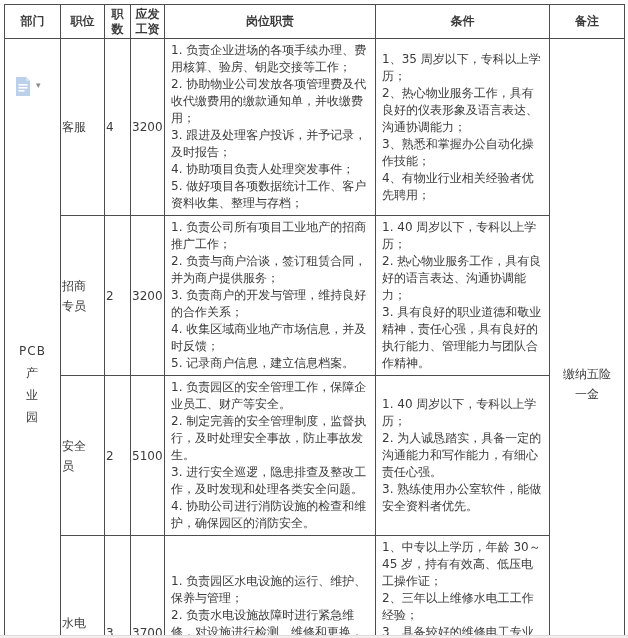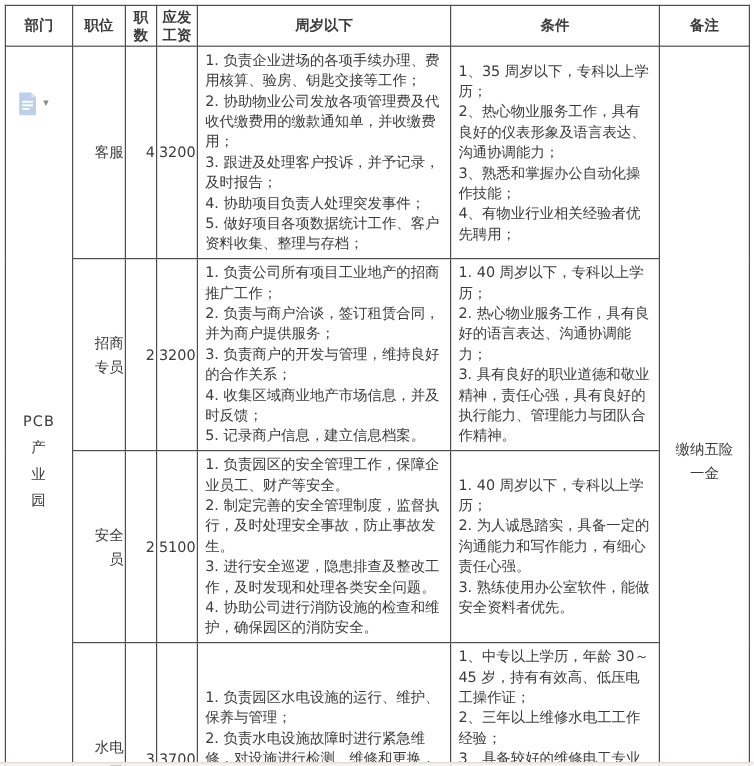--- a/index.html
+++ b/index.html
@@ -27,21 +27,21 @@
   }
   th.hdr {
     font-weight: bold;
     text-align: center;
     line-height: 15px;
     height: 34px;
     white-space: pre-line;
     padding: 1px;
   }
   td.center-cell {
-    text-align: right;
+    text-align: left;
     white-space: pre-line;
     line-height: 20px;
     padding: 1px;
   }
   td.dept-cell {
     text-align: center;
     white-space: pre-line;
     line-height: 22px;
     letter-spacing: 1px;
     padding: 2px;
@@ -107,21 +107,21 @@
       <col style="width:75px">
     </colgroup>
     <thead>
       <tr>
         <th class="hdr">部门</th>
         <th class="hdr">职位</th>
         <th class="hdr">职
 数</th>
         <th class="hdr">应发
 工资</th>
-        <th class="hdr">周岁以下</th>
+        <th class="hdr">岗位职责</th>
         <th class="hdr">条件</th>
         <th class="hdr">备注</th>
       </tr>
     </thead>
     <tbody>
       <tr class="row-kefu">
         <td class="dept-cell" rowspan="4">PCB
 产
 业
 园</td>

